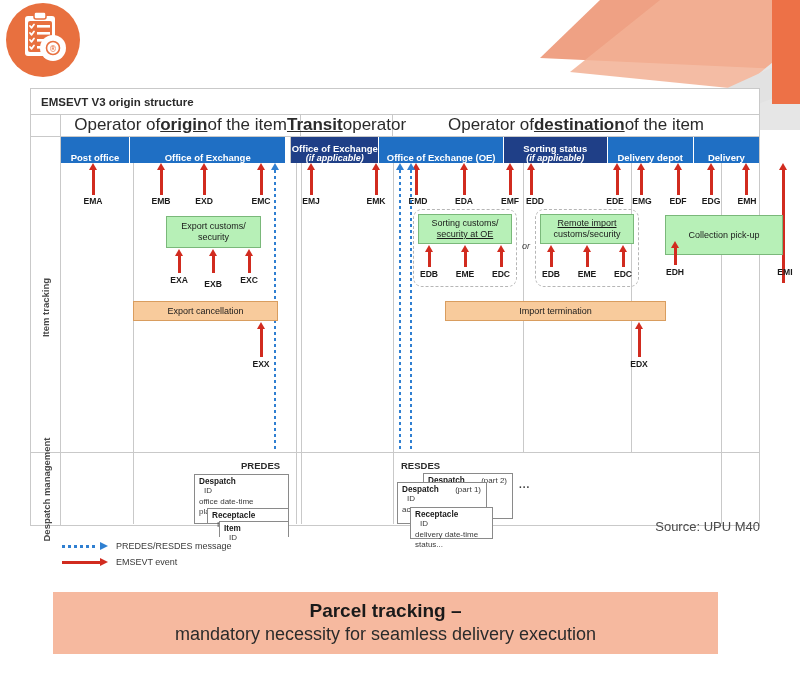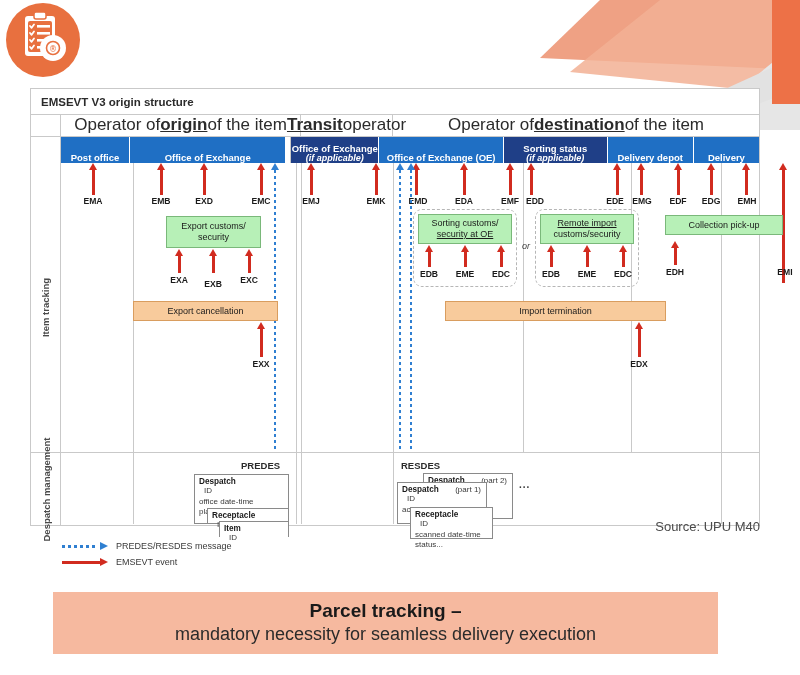--- a/index.html
+++ b/index.html
@@ -438,21 +438,21 @@
           <i style="top:6px;bottom:0"></i>
         </div>
       <div class="arrow" style="left:562px;top:82px;height:22px">
           <b></b>
           <i style="top:6px;bottom:0"></i>
         </div>
       <div class="code" style="left:490px;top:106px">EDB</div>
       <div class="code" style="left:526px;top:106px">EME</div>
       <div class="code" style="left:562px;top:106px">EDC</div>
 
-      <div class="pbox green" style="left:604px;top:52px;width:118px;height:20px">
+      <div class="pbox green" style="left:604px;top:52px;width:118px;height:40px">
         <div>Collection pick-up</div>
       </div>
       <div class="arrow" style="left:614px;top:78px;height:24px">
           <b></b>
           <i style="top:6px;bottom:0"></i>
         </div>
       <div class="code" style="left:614px;top:104px">EDH</div>
       <div class="code" style="left:724px;top:104px">EMI</div>
 
       <div class="pbox orange" style="left:72px;top:138px;width:145px;height:20px">
@@ -498,21 +498,21 @@
 
       <div class="card" style="left:336px;top:319px;width:90px;height:42px">
         <span class="ttl">Despatch</span>
         <span class="part">(part 1)</span>
         <span class="ln">ID</span>
         <span class="ln" style="padding-left:4px">actual arrival...</span>
       </div>
       <div class="card" style="left:349px;top:344px;width:83px;height:32px">
         <span class="ttl">Receptacle</span>
         <span class="ln">ID</span>
-        <span class="ln" style="padding-left:4px">scanned date-time</span>
+        <span class="ln" style="padding-left:4px">delivery date-time</span>
         <span class="ln" style="padding-left:4px">status...</span>
       </div>
 
     </div>
   </div>
 </div>
 
 <div class="source">Source: UPU M40</div>
 
 <div class="legend">

